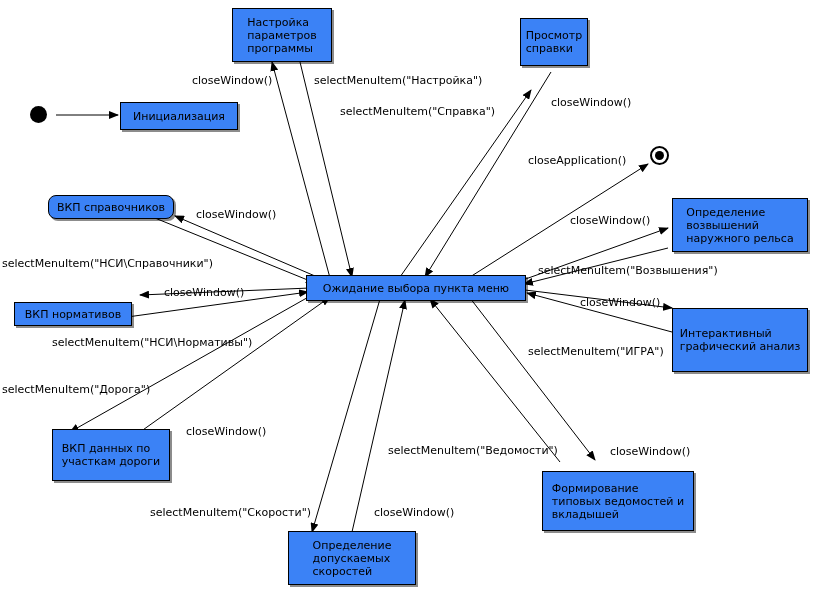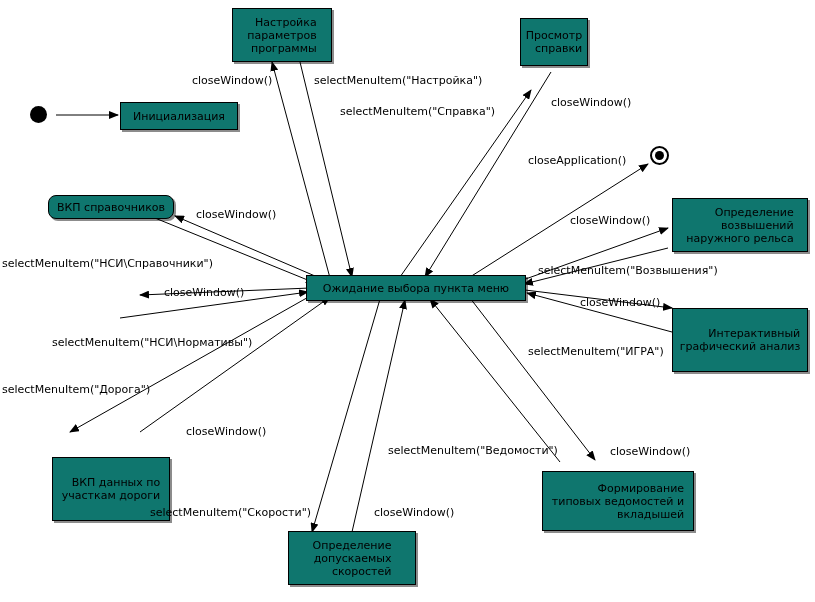--- a/index.html
+++ b/index.html
@@ -20,26 +20,26 @@
     left: 0;
     top: 0;
     width: 815px;
     height: 602px;
     pointer-events: none;
   }
   .node {
     position: absolute;
     box-sizing: border-box;
     border: 1px solid #000000;
-    background: #0f766e;
+    background: #3b82f6;
     color: #000000;
     display: flex;
     align-items: center;
     justify-content: center;
-    text-align: right;
+    text-align: left;
     font-size: 11px;
     line-height: 13px;
     box-shadow: 2px 2px 0 0 rgba(0,0,0,0.45);
   }
   .node .lbl {
     display: block;
     padding: 0 3px;
     white-space: pre-line;
   }
   .edge-label {
@@ -138,22 +138,25 @@
 
   <div class="node" style="left:520px; top:18px; width:68px; height:48px;">
     <span class="lbl">Просмотр
 справки</span>
   </div>
 
   <div class="node" style="left:48px; top:195px; width:126px; height:24px;border-radius:8px;">
     <span class="lbl">ВКП справочников</span>
   </div>
 
-
-  <div class="node" style="left:52px; top:429px; width:118px; height:64px;margin-top:28px;">
+  <div class="node" style="left:14px; top:302px; width:118px; height:24px;">
+    <span class="lbl">ВКП нормативов</span>
+  </div>
+
+  <div class="node" style="left:52px; top:429px; width:118px; height:52px;">
     <span class="lbl">ВКП данных по
 участкам дороги</span>
   </div>
 
   <div class="node" style="left:288px; top:531px; width:128px; height:54px;">
     <span class="lbl">Определение
 допускаемых
 скоростей</span>
   </div>
 

